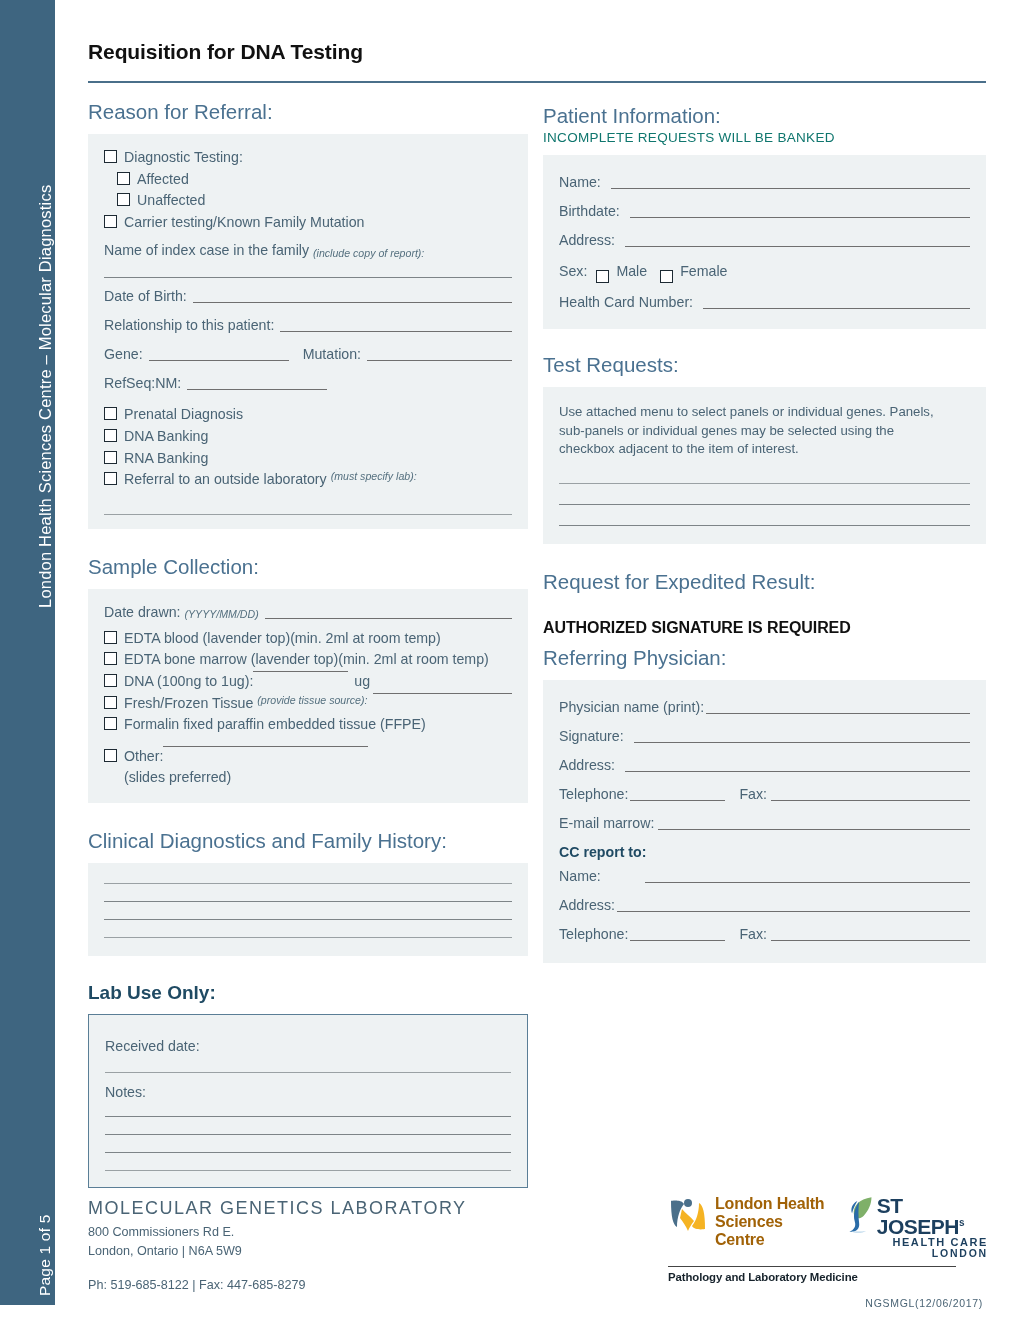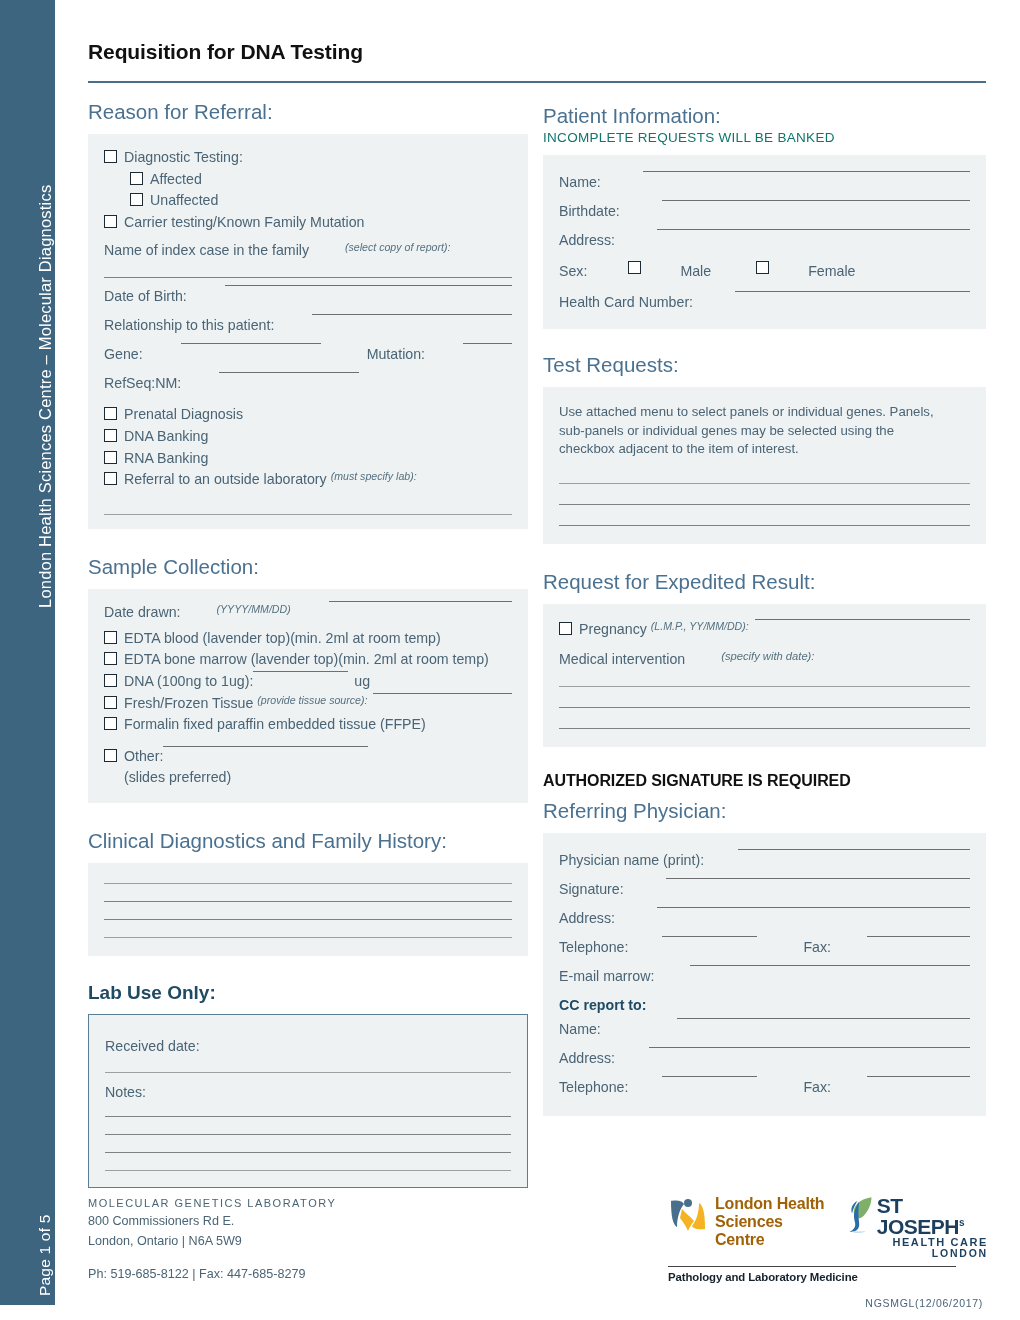--- a/index.html
+++ b/index.html
@@ -59,54 +59,54 @@
     font-size:13.5px;color:#0f766e;letter-spacing:.3px;
     margin:0 0 10px 0;text-transform:none;
   }
   .panel{
     background:#eef2f3;
     padding:12px 16px 14px 16px;
     box-sizing:border-box;
   }
   .panel.bordered{border:1px solid #5a7e96;}
 
-  .row{display:flex;align-items:flex-start;font-size:14.2px;color:#4a6475;line-height:1.55;gap:32px;}
+  .row{display:flex;align-items:flex-end;font-size:14.2px;color:#4a6475;line-height:1.55;}
   .row.gap{margin-top:7px;}
   .lbl{white-space:nowrap;}
   .ital{font-style:italic;font-size:10.6px;color:#55707f;margin-left:4px;}
   .ital.bigger{font-size:11.2px;}
 
   
   .cb{
     display:inline-block;width:13px;height:13px;
     border:1.6px solid #1d2a33;background:#ffffff;
     box-sizing:border-box;margin-right:7px;flex:0 0 auto;
     position:relative;top:1px;
   }
   .cbrow{display:flex;align-items:flex-start;font-size:14.2px;line-height:1.45;margin:1px 0;}
   .cbrow .cb{margin-top:2px;}
-  .indent{margin-left:26px;}
+  .indent{margin-left:13px;}
 
   
   .line{
     flex:1 1 auto;border-bottom:1.1px solid #6f6f6f;
     height:0;margin:0 0 4px 6px;
   }
   .line.fixed-sm{flex:0 0 95px;}
   .line.fixed-md{flex:0 0 140px;}
   .line.fixed-lg{flex:0 0 205px;}
   .fullline{
     border-bottom:1.1px solid #7d8487;height:0;margin:16px 0 0 0;width:100%;
   }
   .fullline.grey{border-bottom-color:#9aa1a4;}
 
   
   .footer{position:absolute;left:88px;top:1195px;width:900px;}
   .addr{font-size:12.6px;color:#4a6475;line-height:1.55;}
-  .addr .caps{letter-spacing:1.5px;font-size:11px;}
+  .addr .caps{letter-spacing:1.5px;font-size:18px;}
   .addr .ph{margin-top:14px;}
 
   .logos{position:absolute;left:580px;top:0px;width:320px;}
   .logo-row{display:flex;align-items:flex-start;}
   .lhsc-mark{width:40px;height:40px;position:relative;flex:0 0 auto;margin-right:7px;}
   .lhsc-words{font-size:16px;font-weight:bold;color:#a16207;line-height:1.13;letter-spacing:-.2px;}
   .stj{margin-left:14px;display:flex;align-items:flex-start;}
   .stj-words{line-height:1;}
   .stj-top{font-size:21px;font-weight:bold;color:#1c3f5e;letter-spacing:-.5px;}
   .stj-top sup{font-size:10px;}
@@ -146,21 +146,21 @@
         <span class="cb"></span>
         <span>Unaffected</span>
       </div>
       <div class="cbrow">
         <span class="cb"></span>
         <span>Carrier testing/Known Family Mutation</span>
       </div>
 
       <div class="row gap">
         <span class="lbl">Name of index case in the family</span>
-        <span class="ital">(select copy of report):</span>
+        <span class="ital">(include copy of report):</span>
       </div>
       <div class="fullline"></div>
 
       <div class="row gap">
         <span class="lbl">Date of Birth:</span>
         <span class="line"></span>
       </div>
       <div class="row gap">
         <span class="lbl">Relationship to this patient:</span>
         <span class="line"></span>
@@ -295,35 +295,20 @@
 
     <h2 class="sec" style="margin-top:24px;">Test Requests:</h2>
     <div class="panel" style="padding:16px 16px 18px 16px;">
       <div style="font-size:13.2px;line-height:1.42;max-width:375px;">Use attached menu to select panels or individual genes. Panels, sub-panels or individual genes may be selected using the checkbox adjacent to the item of interest.</div>
       <div class="fullline grey" style="margin-top:24px;"></div>
       <div class="fullline" style="margin-top:20px;"></div>
       <div class="fullline" style="margin-top:20px;"></div>
     </div>
 
     <h2 class="sec" style="margin-top:26px;">Request for Expedited Result:</h2>
-    <div class="panel" style="padding:14px 16px 18px 16px;">
-      <div class="cbrow">
-        <span class="cb"></span>
-        <span>Pregnancy</span>
-        <span class="ital">(L.M.P., YY/MM/DD):</span>
-        <span class="line"></span>
-      </div>
-      <div class="row" style="margin-top:8px;">
-        <span class="lbl">Medical intervention</span>
-        <span class="ital bigger">(specify with date):</span>
-      </div>
-      <div class="fullline grey" style="margin-top:16px;"></div>
-      <div class="fullline" style="margin-top:20px;"></div>
-      <div class="fullline" style="margin-top:20px;"></div>
-    </div>
 
     <div style="margin-top:25px;font-size:16px;font-weight:bold;color:#111;letter-spacing:-.1px;">AUTHORIZED SIGNATURE IS REQUIRED</div>
     <h2 class="sec" style="margin-top:9px;">Referring Physician:</h2>
     <div class="panel" style="padding:16px 16px 18px 16px;">
       <div class="row">
         <span class="lbl">Physician name (print):</span>
         <span class="line" style="margin-left:2px;"></span>
       </div>
       <div class="row gap">
         <span class="lbl">Signature:</span>

